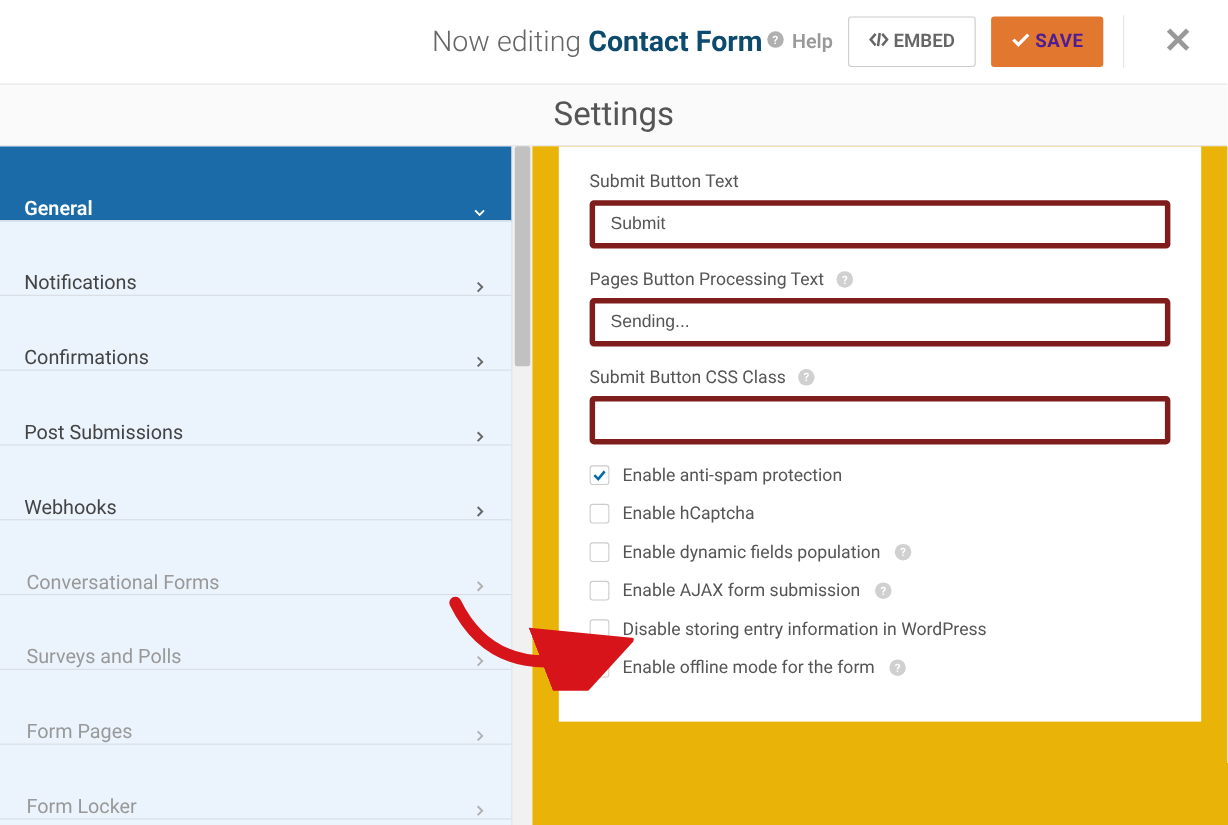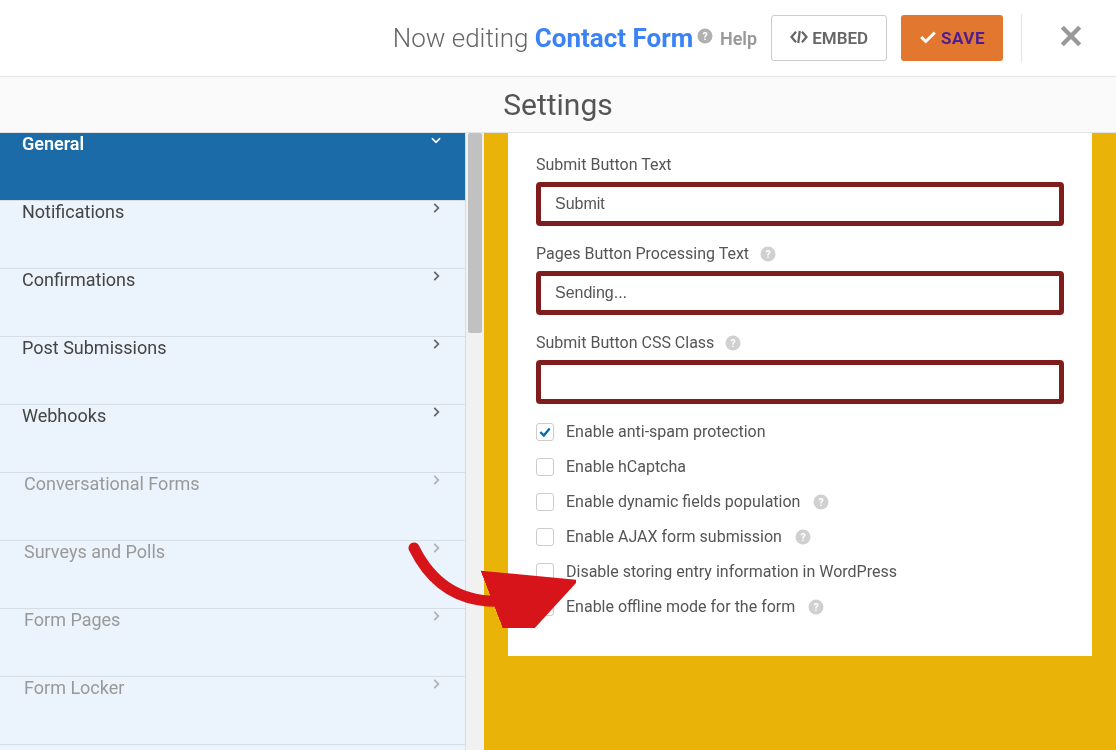--- a/index.html
+++ b/index.html
@@ -28,21 +28,21 @@
     justify-content: center;
     pointer-events: none;
   }
   .editing-text {
     font-size: 26px;
     font-weight: 300;
     color: #666;
     margin-right: 30px;
     pointer-events: auto;
   }
-  .editing-text .formname { font-weight: 700; color: #3b82f6; }
+  .editing-text .formname { font-weight: 700; color: #0c4a6e; }
   .top-actions {
     display: flex;
     align-items: center;
     gap: 14px;
     position: relative;
     z-index: 2;
   }
   .help-link {
     display: flex;
     align-items: center;
@@ -130,21 +130,21 @@
     left: 2px; right: 2px;
     top: 0;
     height: 200px;
     background: #c1c1c1;
     border-radius: 2px;
   }
   .sidebar-item {
     height: 68px;
     padding: 0 22px;
     display: flex;
-    align-items: flex-start;
+    align-items: flex-end;
     justify-content: space-between;
     font-size: 18px;
     color: #444;
     border-bottom: 1px solid #d6dde4;
     cursor: pointer;
   }
   .sidebar-item.active {
     background: #1a6ba7;
     color: #fff;
     font-weight: 600;

